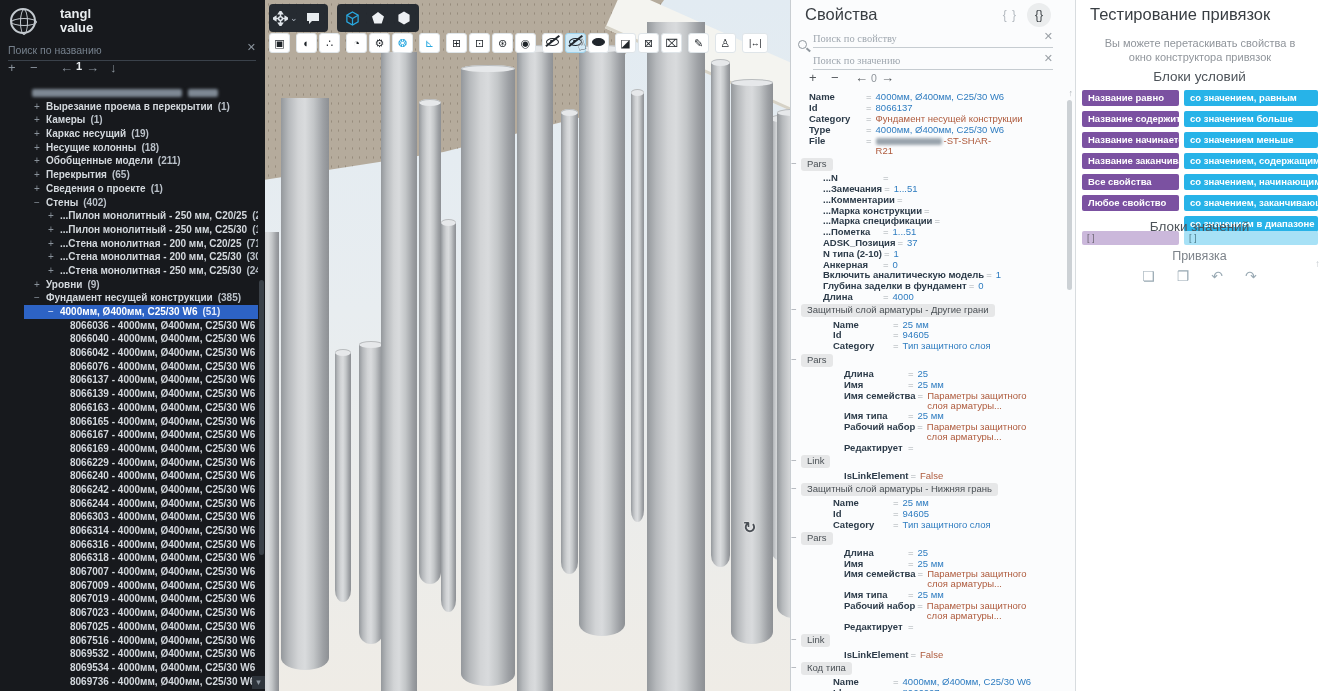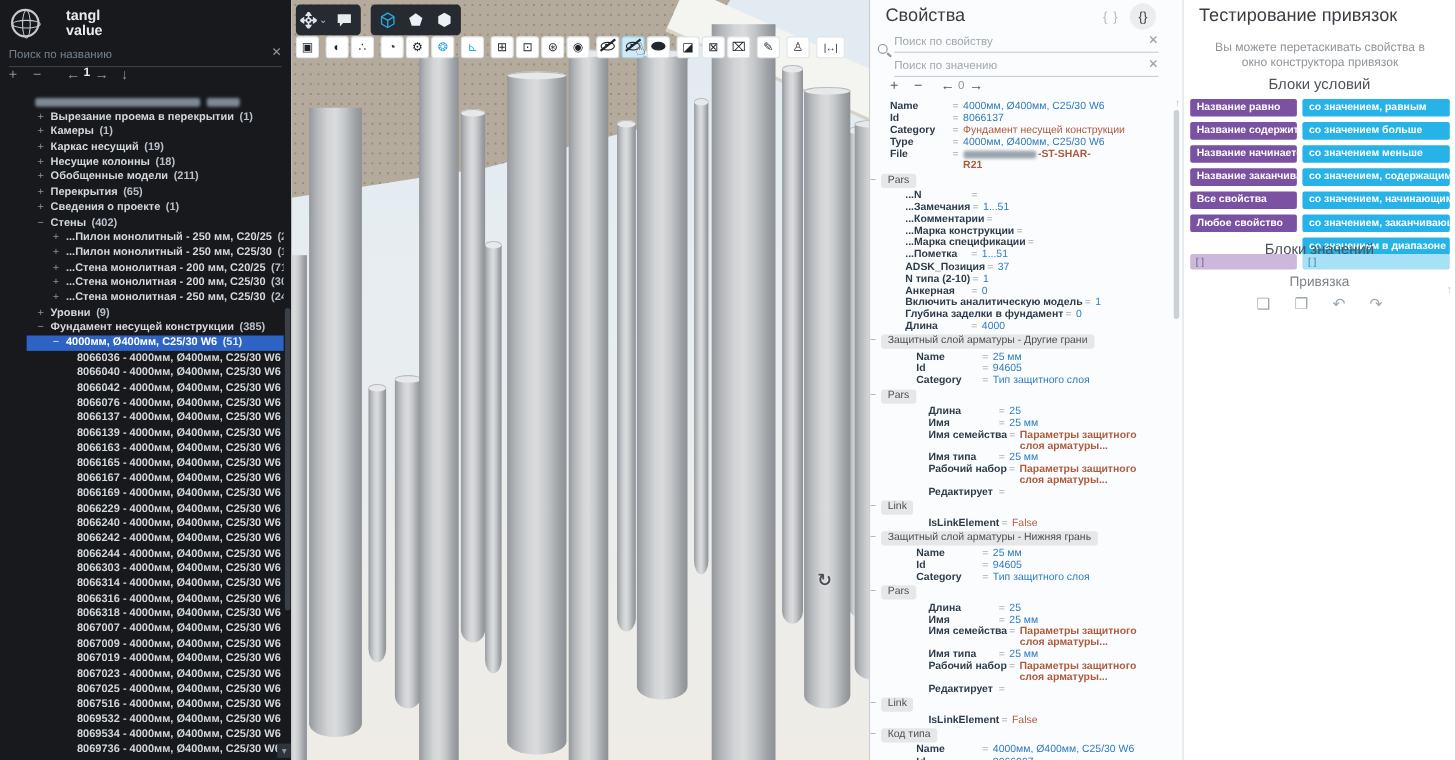--- a/index.html
+++ b/index.html
@@ -91,41 +91,41 @@
   .ptitle{ position:absolute; left:14px; top:5px; font-size:16.5px; color:#393e43; }
   .brace1{ position:absolute; right:58px; top:8px; color:#b4bac0; font-size:12px; letter-spacing:1px; cursor:pointer;}
   .brace2{ position:absolute; right:24px; top:3px; width:24px; height:24px; border-radius:50%;
            background:#ebedee; color:#3c4246; font-size:12px; text-align:center; line-height:24px; cursor:pointer;}
   .mag{ position:absolute; left:7px; top:40px; width:9px; height:9px; border:1.5px solid #8f979e; border-radius:50%; }
   .mag::after{ content:''; position:absolute; left:7px; top:8px; width:5px; height:1.5px;
                background:#8f979e; transform:rotate(42deg); }
   .psearch{ position:absolute; left:22px; width:240px; border-bottom:1px solid #c6ccd1; }
   .ps1{ top:28px; } .ps2{ top:50px; }
   .psearch input{ width:218px; background:transparent; border:none; outline:none;
-                  font-size:10.5px; color:#555; padding:2px 0 3px 0; font-family:Liberation Sans, sans-serif;}
+                  font-size:10.5px; color:#555; padding:2px 0 3px 0; font-family:Liberation Serif, serif;}
   .psearch input::placeholder{ color:#a0a8b0; }
   .psearch .xbtn{ color:#9aa0a6; top:2px; }
   .pnav{ position:absolute; left:18px; top:70px; width:200px; height:18px; color:#55595e; font-size:13px; }
   .pnav span{ position:absolute; top:0; cursor:pointer; }
   .pnav .n-count{ color:#8e949a; font-size:10.5px; top:2px; cursor:default; }
   .plist{ position:absolute; left:0; top:92px; right:13px; bottom:0; overflow:hidden;
           font-size:9.5px; line-height:10px; color:#444; }
   .prow{ padding:0.4px 0; white-space:nowrap; }
   .prow.grp{ padding:2px 0 2px 0; }
   .badge{ display:inline-block; background:#e6e7e8; border-radius:3px; color:#4a5055;
           padding:1px 6px 2px 6px; font-size:9.5px; }
   .gexp{ color:#9aa0a6; display:inline-block; width:10px; }
   .gi0{ padding-left:8px; } .gi1{ padding-left:22px; } .gi2{ padding-left:32px; }
   .pi0{ padding-left:18px; } .pi1{ padding-left:32px; } .pi2{ padding-left:42px; } .pi3{ padding-left:53px; }
   .pn{ display:inline-block; font-weight:700; color:#2c3b49; vertical-align:top; }
   .pi0 .pn{ min-width:55px; } .pi1 .pn{ min-width:58px; } .pi2 .pn{ min-width:58px; } .pi3 .pn{ min-width:62px; }
   .pe{ color:#a7adb3; margin:0 4px 0 2px; vertical-align:top; }
   .pv{ vertical-align:top; }
   .pv.blue{ color:#2e7cc0; } .pv.brown{ color:#ae5a3c; }
-  .pv.wrap{ display:inline-block; width:120px; white-space:normal; line-height:10px;font-weight:bold; }
+  .pv.wrap{ display:inline-block; width:120px; white-space:normal; line-height:10px; }
   .blurchip{ display:inline-block; width:66px; height:7px; background:#9aa4ad; filter:blur(1.5px);
              border-radius:2px; vertical-align:middle; margin-right:2px; }
   .pscroll{ position:absolute; right:3px; top:100px; width:5px; height:190px; background:#ccd1d5; border-radius:3px; }
   .pscrollup{ position:absolute; right:2px; top:88px; color:#b0b6bb; font-size:9px; }
 
   
   .bind{ position:absolute; left:1075px; top:0; width:248px; height:691px; background:#ffffff;
          border-left:1px solid #d8dcdf; overflow:hidden; }
   .btitle{ position:absolute; left:14px; top:5px; font-size:16.5px; color:#393e43; }
   .bhint{ position:absolute; left:20px; top:36px; width:208px; text-align:center;

